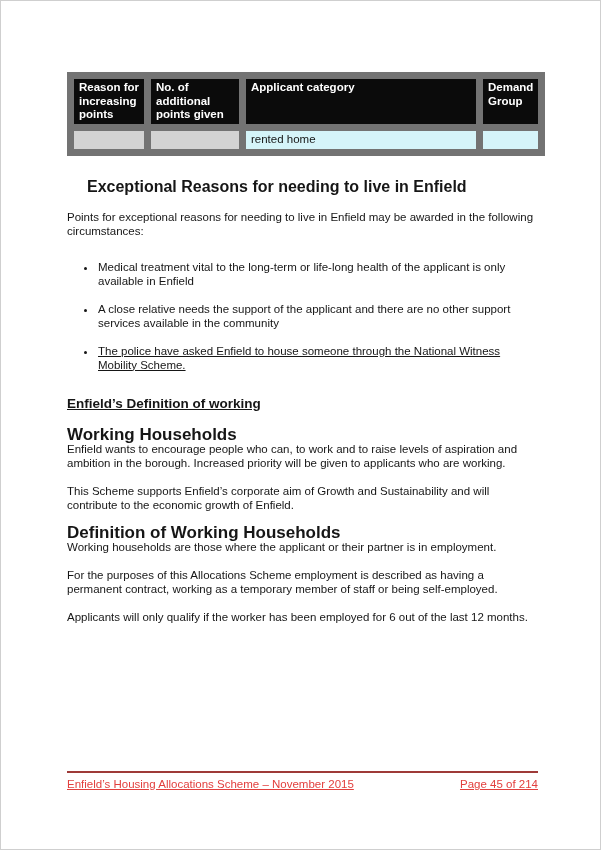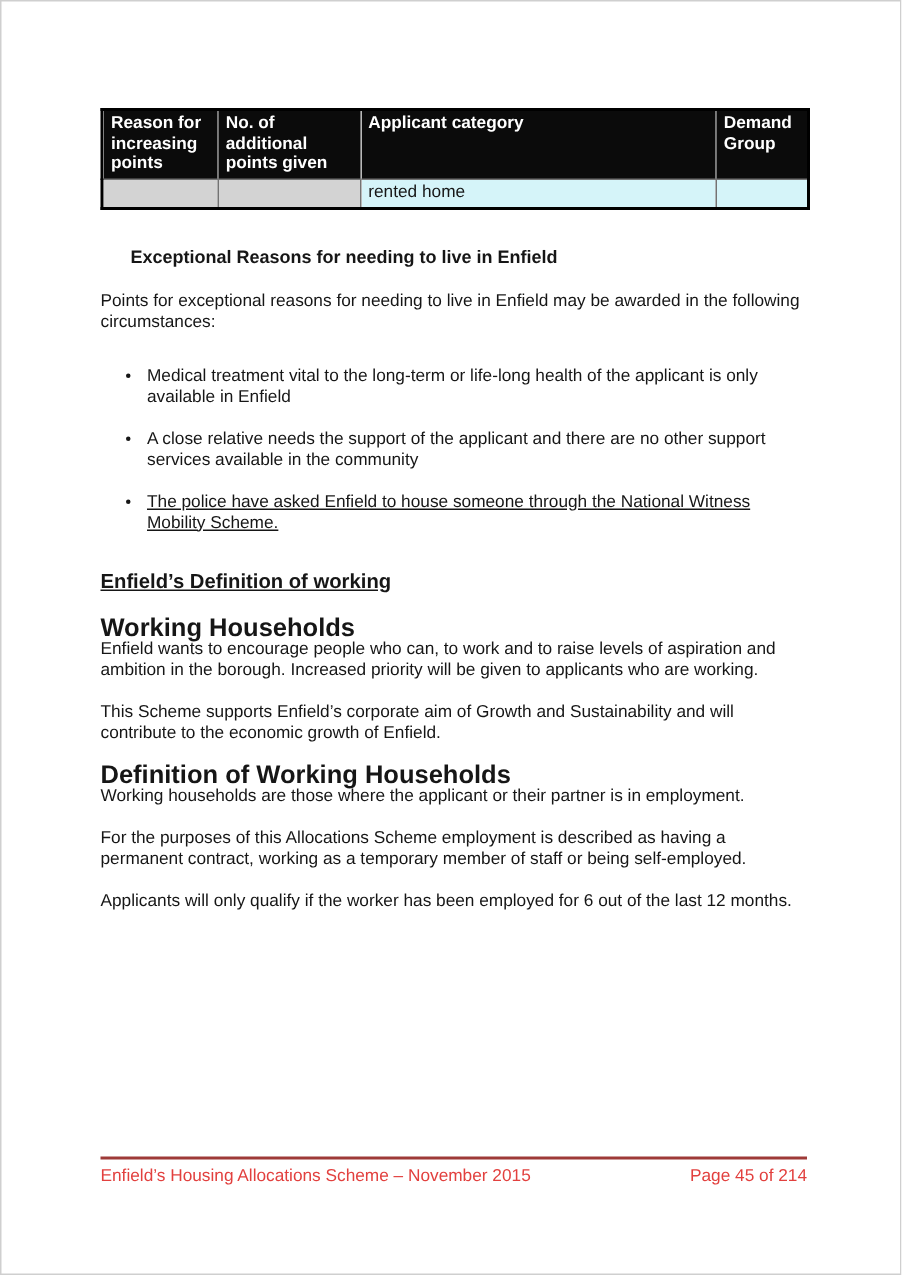--- a/index.html
+++ b/index.html
@@ -23,21 +23,21 @@
     line-height: 14px;
   }
   
   table.points-table {
     border-collapse: collapse;
     width: 471px;
     table-layout: fixed;
     margin: 0 0 24px 0;
   }
   table.points-table th, table.points-table td {
-    border: 1px solid #737373;
+    border: 7px solid #737373;
     padding: 2px 4px 2px 5px;
     vertical-align: top;
     text-align: left;
     font-size: 11.5px;
     line-height: 13.5px;
     overflow: hidden;
   }
   table.points-table { border: 2px solid #000; }
   th.hdr {
     background: var(--header-bg, #0b0b0b);
@@ -48,21 +48,21 @@
   td.cell { height: 11px; padding-top: 1px; padding-bottom: 1px; }
   td.gray { background: var(--gray-cell, #d3d3d3); }
   td.cyan { background: var(--cyan-cell, #d5f4f9); }
   
   h2.main-head {
     font-size: 13.5px; line-height: 16px; font-weight: bold;
     margin: 0 0 16px 0;
     text-decoration: underline;
   }
   h3.section-head {
-    font-size: 12px; line-height: 14px; font-weight: bold;
+    font-size: 16px; line-height: 14px; font-weight: bold;
     margin: 0 0 16px 0;
     padding-left: 20px;
   }
   h4.sub-head {
     font-size: 17px; line-height: 14px; font-weight: bold;
     margin: 0;
   }
   p { margin: 0 0 14px 0; }
   p.intro { margin-bottom: 22px; }
   ul.bullets {
@@ -78,20 +78,21 @@
     left: 66px;
     top: 770px;
     width: 471px;
     border-top: 2px solid var(--footer-line, #9e3a38);
     padding-top: 4px;
     display: flex;
     justify-content: space-between;
     color: var(--footer-text, #e2403e);
     font-size: 11.5px;
     line-height: 14px;
+    text-decoration: underline;
   }
 </style>
 </head>
 <body>
 
 <div class="page">
   <div class="content">
 
     <table class="points-table">
       <colgroup>

